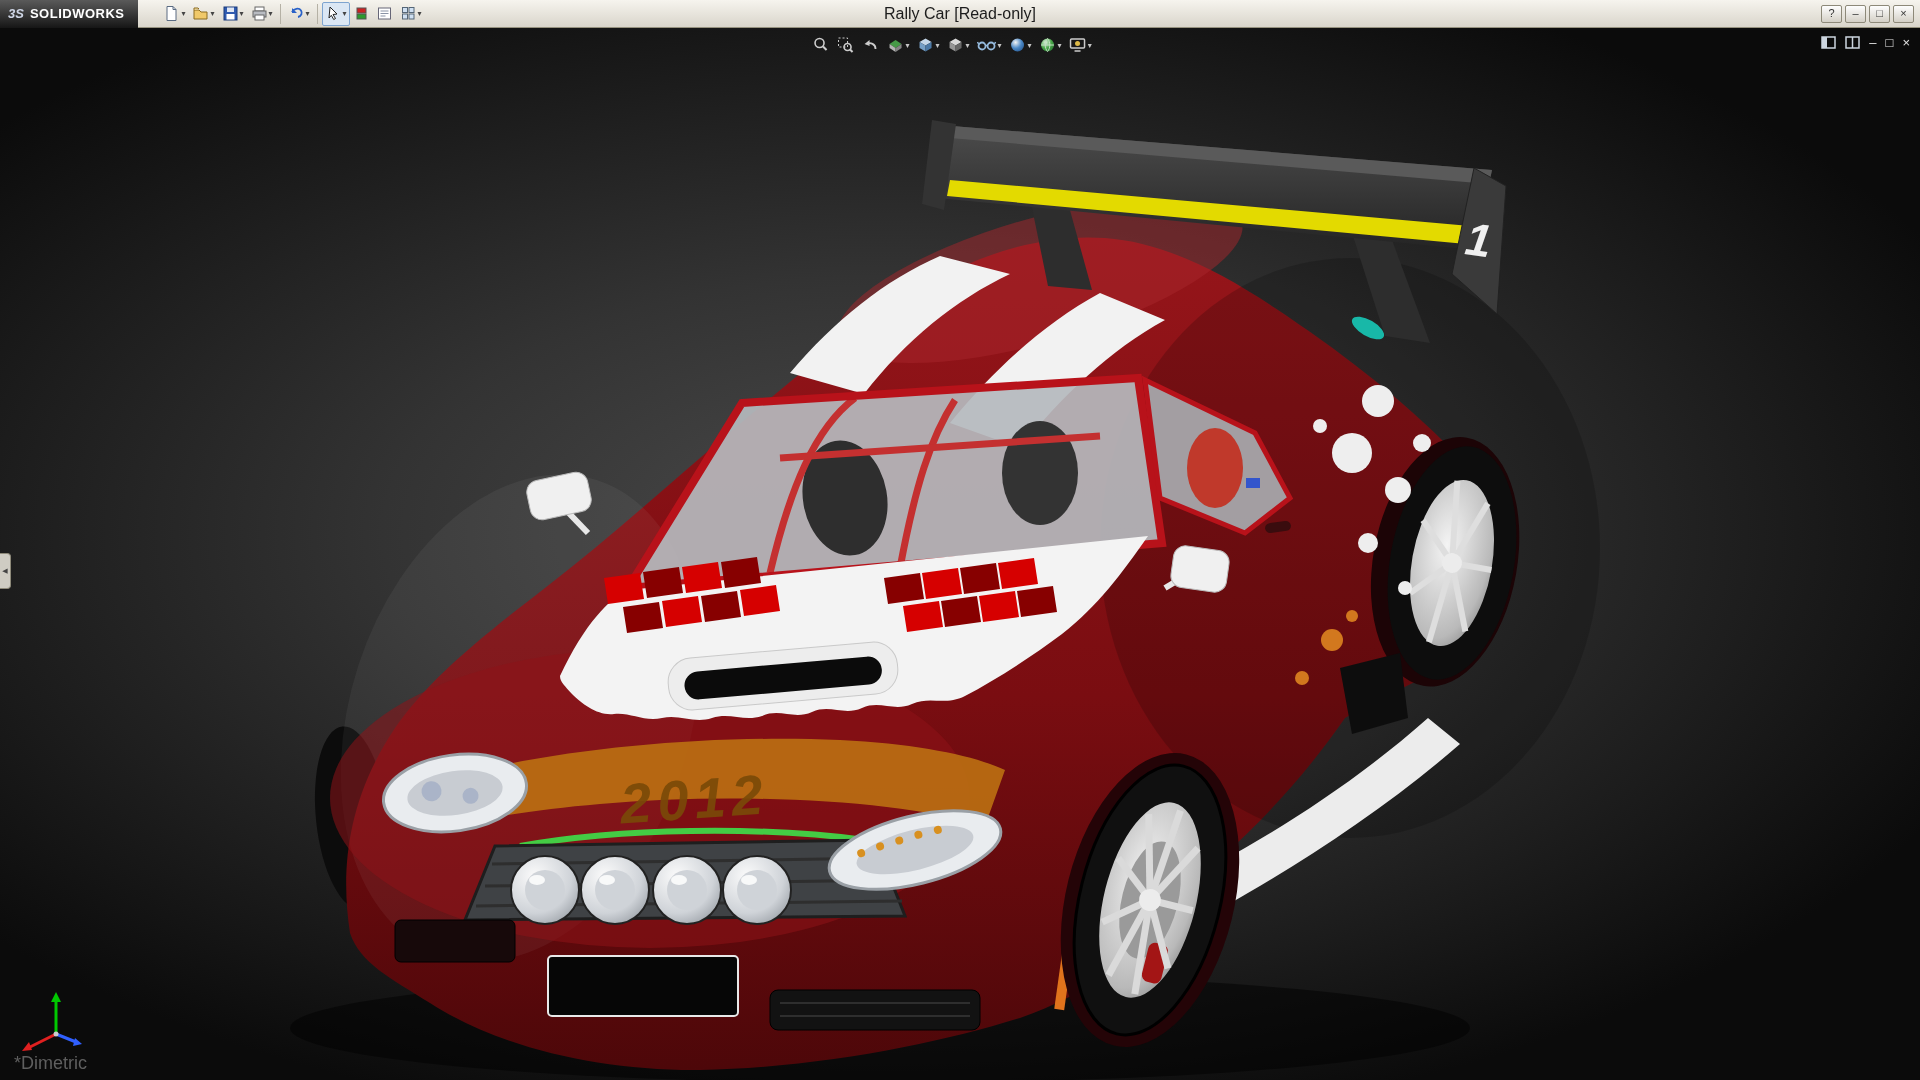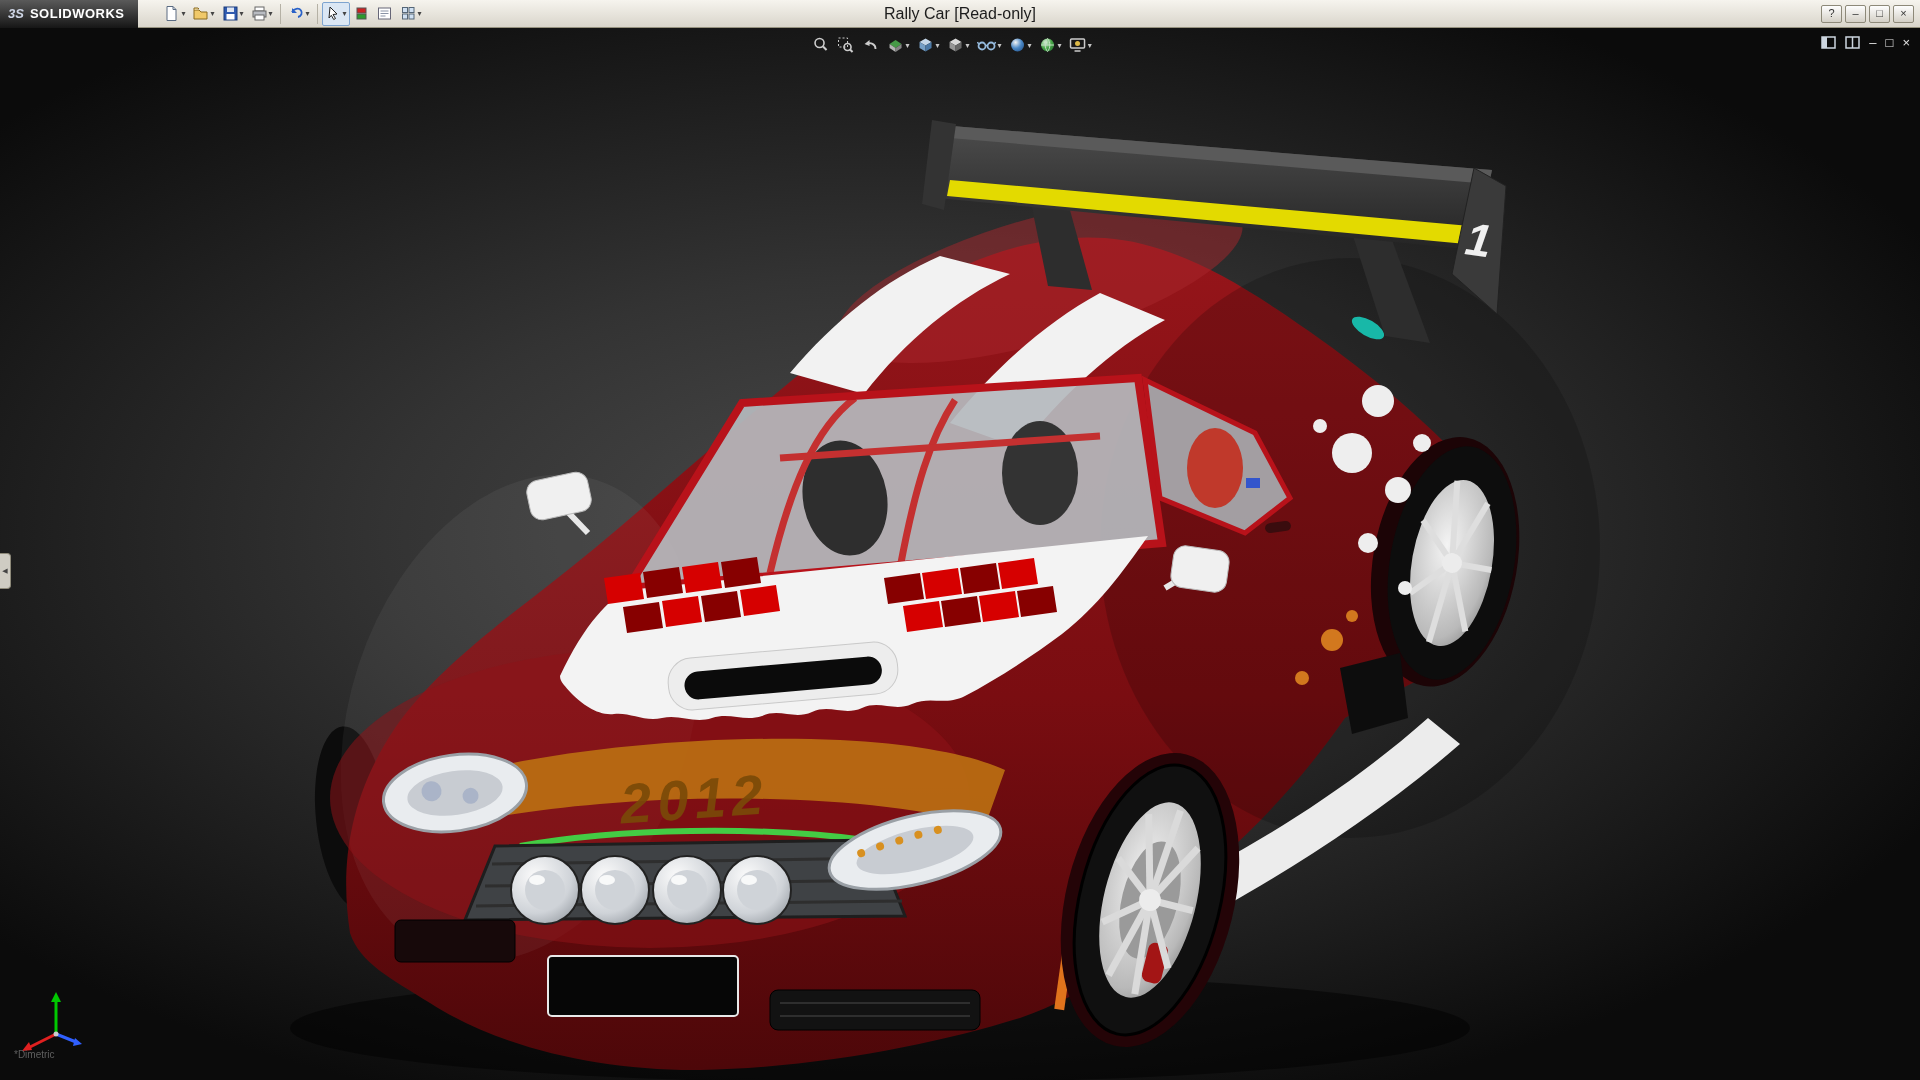--- a/index.html
+++ b/index.html
@@ -34,21 +34,21 @@
              display:flex; align-items:center; gap:7px; }
   .hu-item { display:flex; align-items:center; opacity:0.95; }
 
   .vp-controls { position:absolute; top:8px; right:10px; display:flex; gap:9px; align-items:center; }
   .vp-btn { color:#e3e3e3; font-size:13px; line-height:1; display:flex; align-items:center; }
 
   .left-tab { position:absolute; left:0; top:525px; width:11px; height:36px; background:#cfccc3;
               border:1px solid #8d8979; border-left:none; border-radius:0 4px 4px 0;
               display:flex; align-items:center; justify-content:center; font-size:7px; color:#444; }
 
-  .orientation { position:absolute; left:14px; bottom:20px; color:#5f5f5f; font-size:10px; }
+  .orientation { position:absolute; left:14px; bottom:6px; color:#5f5f5f; font-size:18px; }
   .triad { position:absolute; left:14px; bottom:24px; }
 </style>
 </head>
 <body>
 
 <div class="app">
 
   <div class="titlebar">
     <div class="logo">
       <span class="logo-mark">3S</span>

